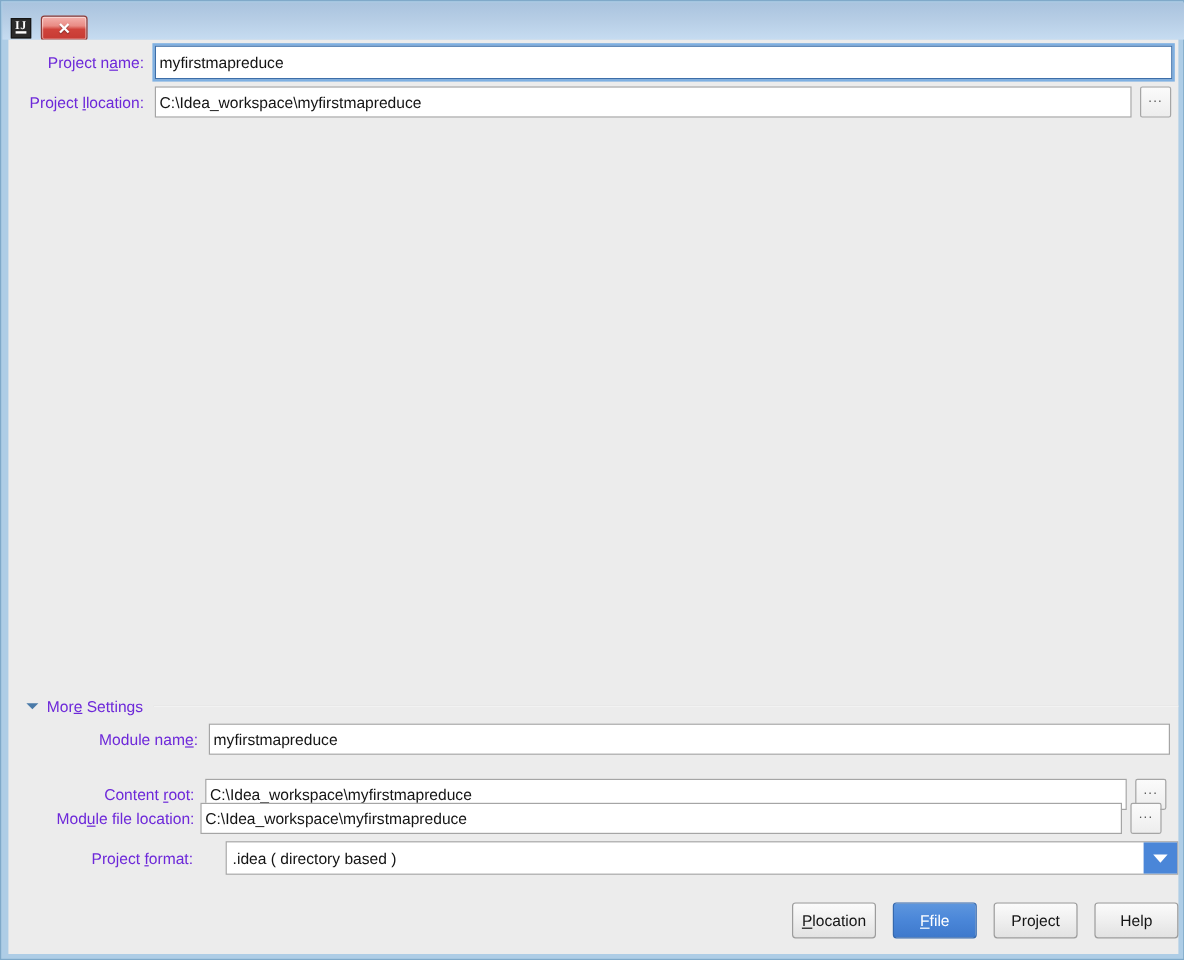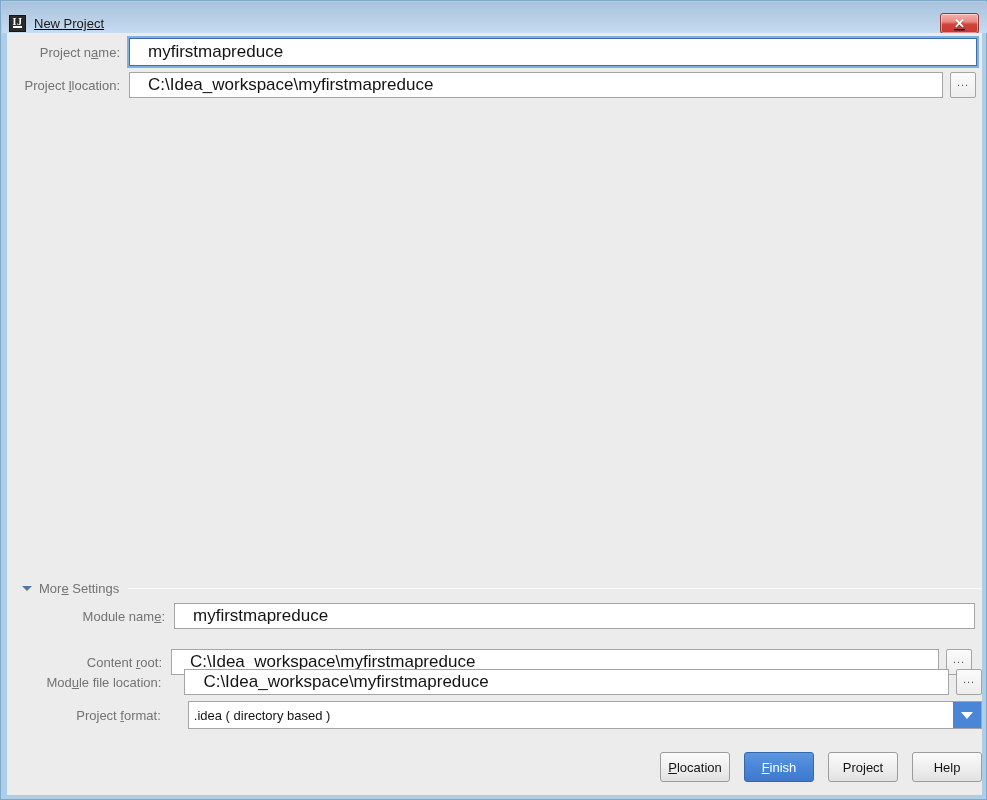--- a/index.html
+++ b/index.html
@@ -23,21 +23,20 @@
 
   
   .titlebar {
     position: absolute;
     left: 1px; top: 1px;
     width: 985px; height: 31px;
     background: linear-gradient(to bottom, #a9c3de 0%, #b6cde5 45%, #c6dcf1 100%);
     display: flex;
     align-items: center;
     padding: 12px 4px 0 7px;
-    text-decoration: underline;
   }
   .title-icon {
     width: 17px; height: 17px;
     background: #2b2b2b;
     border: 1px solid #161616;
     position: relative;
     flex: 0 0 auto;
     margin-right: 8px;
   }
   .title-icon .ij {
@@ -94,36 +93,36 @@
 
   
   .row {
     position: absolute;
     display: flex;
     align-items: center;
     height: 26px;
   }
   .label {
     font-size: 13px;
-    color: #737373;
+    color: #6d28d9;
     text-align: right;
     white-space: nowrap;
     user-select: none;
   }
   .label u { text-decoration: underline; }
 
   .field {
     height: 26px;
     background: #ffffff;
     border: 1px solid #a5a5a5;
-    font-size: 17px;
+    font-size: 13px;
     color: #141414;
     display: flex;
     align-items: center;
-    padding: 0 18px;
+    padding: 0 3px;
     white-space: nowrap;
     overflow: hidden;
     cursor: text;
   }
   .field.focused {
     border: 1px solid #3d6ea8;
     box-shadow: 0 0 0 2px #7eb0e2;
     height: 28px;
   }
 
@@ -185,21 +184,21 @@
   
   #row-module-name { left: 18px; top: 570px; width: 960px; }
   #row-module-name .label { width: 140px; margin-right: 9px; }
   #row-module-name .field { width: 801px; }
 
   #row-content-root { left: 15px; top: 616px; width: 960px; }
   #row-content-root .label { width: 140px; margin-right: 9px; }
   #row-content-root .field { width: 768px; }
 
   #row-module-file { left: 15px; top: 636px; width: 960px; }
-  #row-module-file .label { width: 140px; margin-right: 23px; }
+  #row-module-file .label { width: 140px; margin-right: 5px; }
   #row-module-file .field { width: 768px; }
 
   #row-project-format { left: 15px; top: 669px; width: 960px; }
   #row-project-format .label { width: 140px; margin-right: 27px; }
   .combo {
     width: 801px; height: 28px;
     background: #ffffff;
     border: 1px solid #a5a5a5;
     display: flex;
     align-items: stretch;
@@ -265,21 +264,20 @@
 </head>
 <body>
 
 <div class="window">
 
   <div class="titlebar">
     <div class="title-icon">
       <div class="ij">IJ</div>
       <div class="ul"></div>
     </div>
-    <div class="title-text">New Project</div>
     <div class="close-btn">
       <span>✕</span>
     </div>
   </div>
 
   <div class="content">
 
     <div class="row" id="row-project-name">
       <div class="label"><span>Project  n</span><u>a</u><span>me:</span></div>
       <div class="field focused">
@@ -336,21 +334,21 @@
 
     <div class="buttonbar">
       <div class="btn">
           <span></span>
           <u>P</u>
           <span>location</span>
         </div>
       <div class="btn primary">
           <span></span>
           <u>F</u>
-          <span>inish</span>
+          <span>file</span>
         </div>
       <div class="btn">
           <span>Project</span>
           <u></u>
           <span></span>
         </div>
       <div class="btn">
           <span>Help</span>
           <u></u>
           <span></span>

